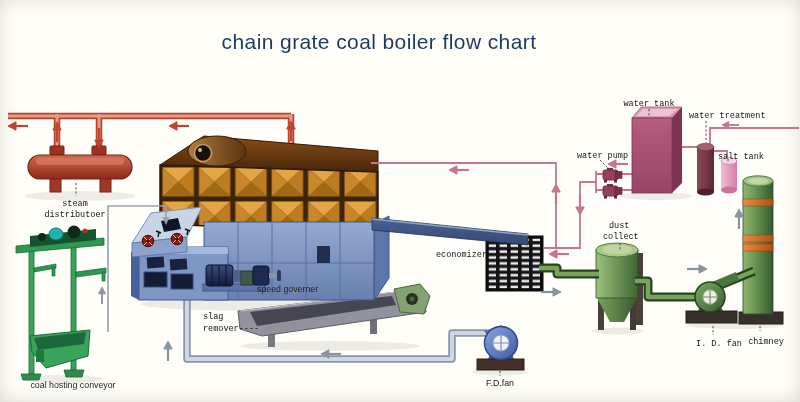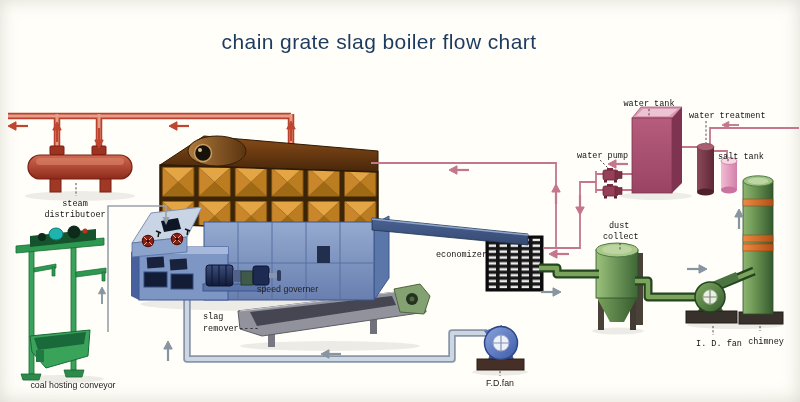--- a/index.html
+++ b/index.html
@@ -26,21 +26,21 @@
   .duct-grey-inner { stroke:#cdd7e3; stroke-width:4;   fill:none; stroke-linejoin:round; }
   .coal-line { stroke:#98a2ac; stroke-width:1.6; fill:none; }
   .arr-red  { stroke:#c0452f; fill:#c0452f; }
   .arr-pink { stroke:#c4768e; fill:#c4768e; }
   .arr-grey { stroke:#8795a0; fill:#8795a0; }
 </style>
 </head>
 <body>
 
 <div class="stage">
-  <div class="title">chain grate slag boiler flow chart</div>
+  <div class="title">chain grate coal boiler flow chart</div>
 
   <svg class="diagram" width="800" height="402" viewBox="0 0 800 402" xmlns="http://www.w3.org/2000/svg">
     <defs>
       <g id="arrowR">
         <line x1="-20" y1="0" x2="-6" y2="0" stroke-width="2.2"></line>
         <polygon points="0,0 -8,-4.2 -8,4.2"></polygon>
       </g>
       <pattern id="panelPat" x="160" y="165" width="36.4" height="34" patternUnits="userSpaceOnUse">
         <rect width="36.4" height="34" fill="#3c2406"></rect>
         <polygon points="2.5,2.5 33.9,2.5 18.2,17" fill="#e4a544"></polygon>

